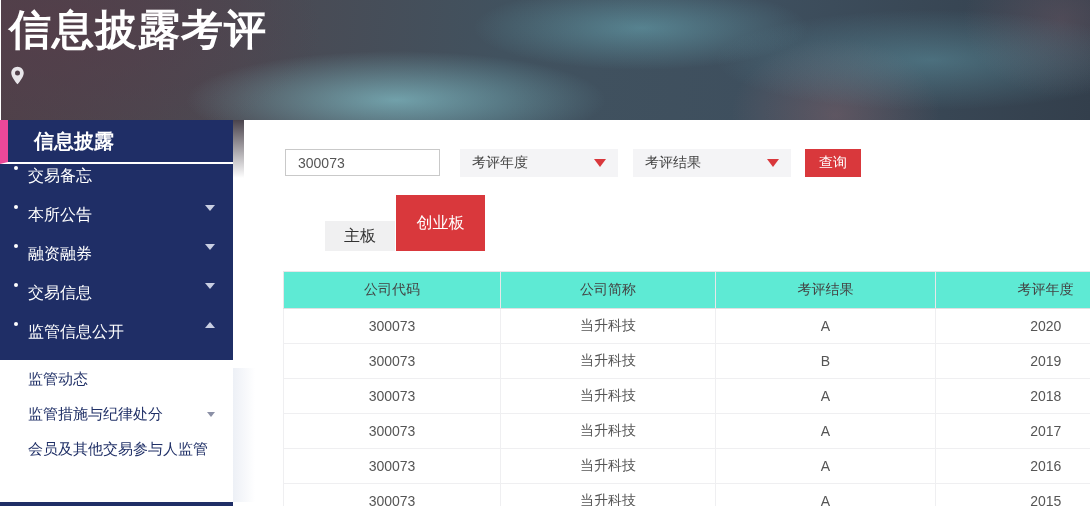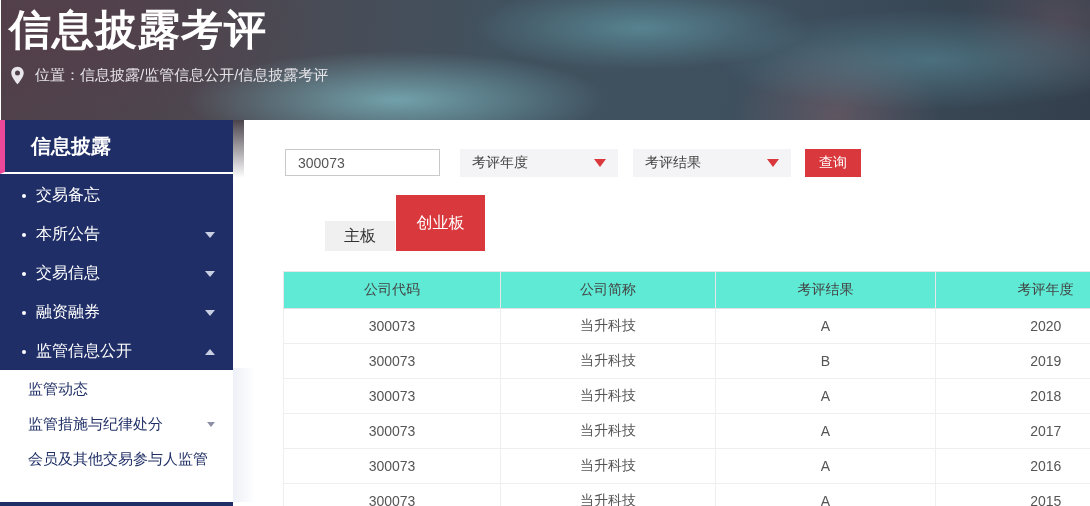--- a/index.html
+++ b/index.html
@@ -37,30 +37,30 @@
     position:absolute;left:233px;top:120px;width:11px;height:58px;
     background:linear-gradient(#4a434c, rgba(255,255,255,0));
   }
   .side-band{
     position:absolute;left:233px;top:368px;width:22px;height:134px;
     background:linear-gradient(to right,#edf0f6,#ffffff);
   }
   
   .sidebar{position:absolute;left:0;top:120px;width:233px;}
   .sb-header{
-    height:54px;background:#1f2e66;border-left:5px solid #ec4899;
+    height:44px;background:#1f2e66;border-left:8px solid #ec4899;
     border-bottom:2px solid #ffffff;
     display:flex;align-items:center;
     color:#ffffff;font-size:20px;font-weight:bold;
     padding-left:26px;box-sizing:border-box;
   }
   .sb-menu{background:#1f2e66;height:196px;padding-top:2px;box-sizing:border-box;}
   .nav-item{
-    height:39px;display:flex;align-items:center;
-    padding:0 18px 0 22px;cursor:pointer;color:#ffffff;font-size:16px;
+    height:39px;display:flex;
+    padding:0 18px 0 14px;cursor:pointer;color:#ffffff;font-size:16px;
   }
   .dot{width:4px;height:4px;border-radius:50%;background:#ffffff;margin-right:10px;flex:0 0 auto;}
   .nav-label{flex:1 1 auto;}
   .tri{width:0;height:0;flex:0 0 auto;}
   .tri-down{border-left:5px solid transparent;border-right:5px solid transparent;border-top:6px solid #c9cfe2;}
   .tri-up{border-left:5px solid transparent;border-right:5px solid transparent;border-bottom:6px solid #c9cfe2;}
   .tri-none{visibility:hidden;border-left:5px solid transparent;border-right:5px solid transparent;border-top:6px solid transparent;}
   .sb-sub{background:transparent;padding-top:2px;}
   .sub-item{
     height:35px;display:flex;align-items:center;
@@ -117,21 +117,20 @@
 </style>
 </head>
 <body>
 
 <div class="hero">
   <div class="hero-title">信息披露考评</div>
   <div class="breadcrumb-row">
     <svg class="pin" width="15" height="19" viewBox="0 0 24 30">
       <path d="M12 1C6.5 1 2 5.5 2 11c0 7.4 10 18 10 18s10-10.6 10-18C22 5.5 17.5 1 12 1zm0 14a4 4 0 1 1 0-8 4 4 0 0 1 0 8z" fill="#e8e6ea"></path>
     </svg>
-    <span class="breadcrumb-text">位置：信息披露/监管信息公开/信息披露考评</span>
   </div>
 </div>
 <div class="hero-fade"></div>
 <div class="side-band"></div>
 
 <div class="sidebar">
   <div class="sb-header">信息披露</div>
   <div class="sb-menu">
   <div class="nav-item">
     <span class="dot"></span>
@@ -140,27 +139,27 @@
   </div>
 
   <div class="nav-item">
     <span class="dot"></span>
     <span class="nav-label">本所公告</span>
     <span class="tri tri-down"></span>
   </div>
 
   <div class="nav-item">
     <span class="dot"></span>
+    <span class="nav-label">融资融券</span>
+    <span class="tri tri-down"></span>
+  </div>
+
+  <div class="nav-item">
+    <span class="dot"></span>
     <span class="nav-label">交易信息</span>
-    <span class="tri tri-down"></span>
-  </div>
-
-  <div class="nav-item">
-    <span class="dot"></span>
-    <span class="nav-label">融资融券</span>
     <span class="tri tri-down"></span>
   </div>
 
   <div class="nav-item">
     <span class="dot"></span>
     <span class="nav-label">监管信息公开</span>
     <span class="tri tri-up"></span>
   </div>
 </div>
   <div class="sb-sub">

